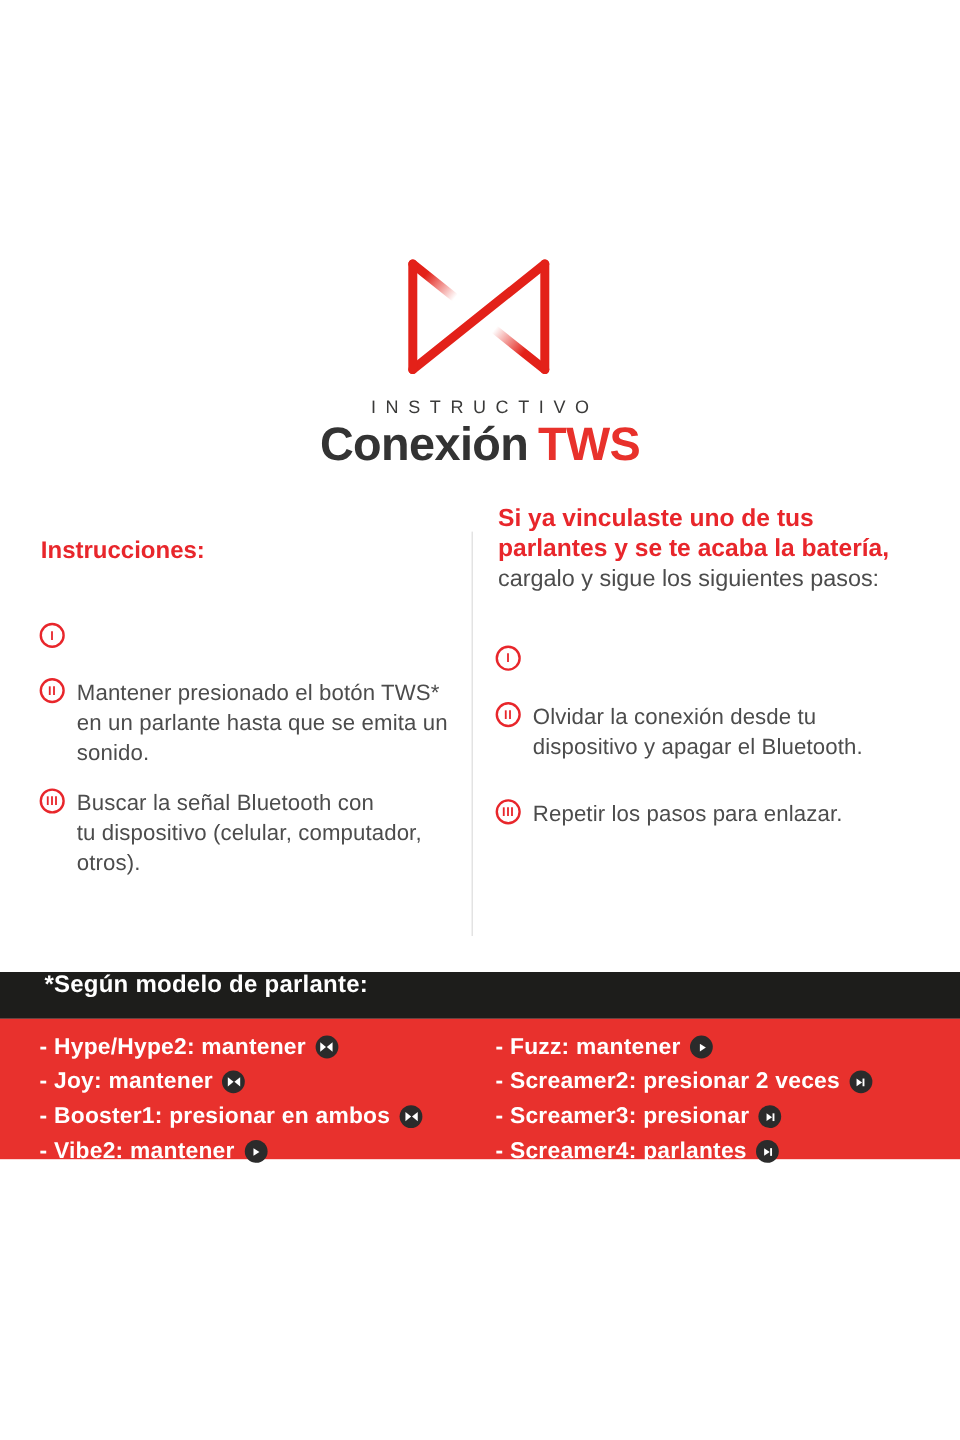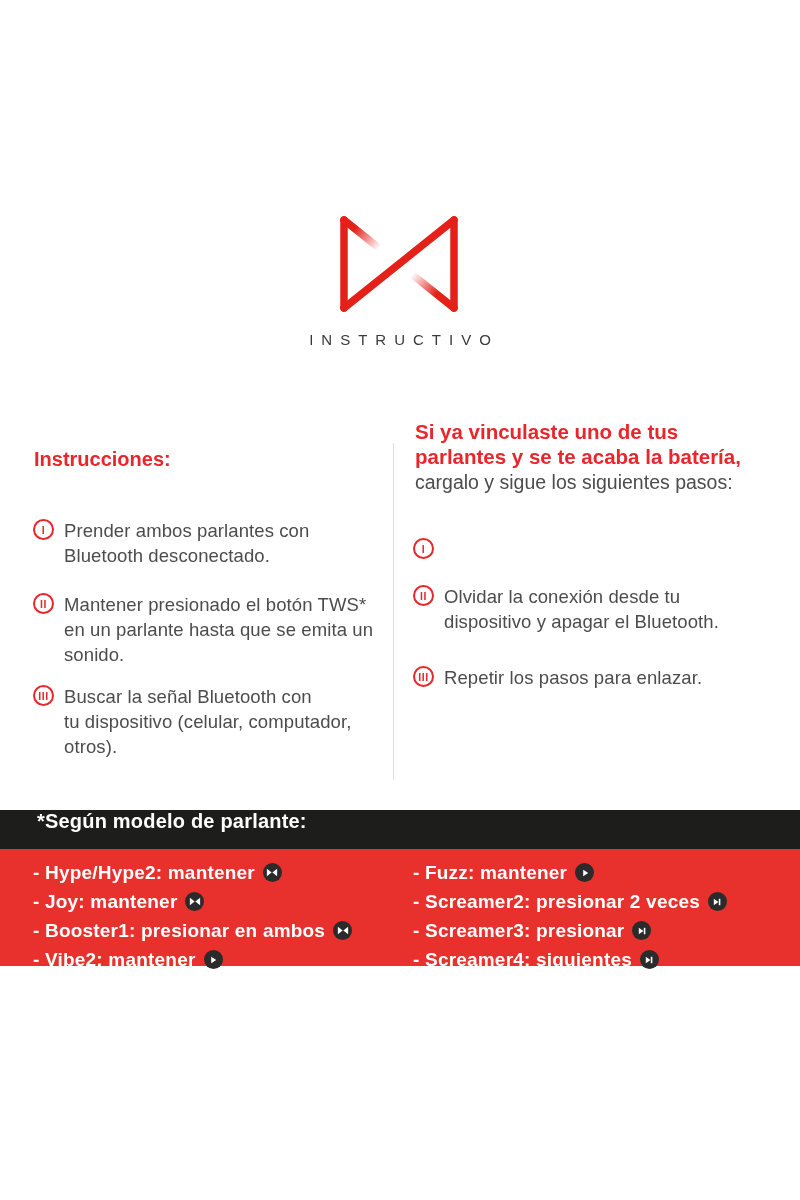--- a/index.html
+++ b/index.html
@@ -85,27 +85,28 @@
         <stop offset="1" stop-color="#e32119"></stop>
       </linearGradient>
     </defs>
     <line x1="7" y1="6" x2="117" y2="94" stroke="url(#fadeDiag)" stroke-width="7.5" stroke-linecap="round"></line>
     <line x1="7" y1="94" x2="117" y2="6" stroke="#e32119" stroke-width="7.5" stroke-linecap="round"></line>
     <line x1="7" y1="6" x2="7" y2="94" stroke="#e32119" stroke-width="7.5" stroke-linecap="round"></line>
     <line x1="117" y1="6" x2="117" y2="94" stroke="#e32119" stroke-width="7.5" stroke-linecap="round"></line>
   </svg>
 
   <div class="eyebrow">INSTRUCTIVO</div>
+  <div class="title">
+    <span>Conexión</span><span class="accent">TWS</span>
+  </div>
 
   <div class="col-heading-left">Instrucciones:</div>
   <div class="steps steps-left">
     <div class="step step-1">
       <span class="numeral">I</span>
-      <span class="step-text">Prender ambos parlantes con
-Bluetooth desconectado.</span>
     </div>
     <div class="step step-2">
       <span class="numeral">II</span>
       <span class="step-text">Mantener presionado el botón TWS*
 en un parlante hasta que se emita un
 sonido.</span>
     </div>
     <div class="step step-3">
       <span class="numeral">III</span>
       <span class="step-text">Buscar la señal Bluetooth con
@@ -200,21 +201,21 @@
       <div class="model-row">
         <span class="model-label">- Screamer3: presionar</span>
         <span class="icon-circle">
           <svg width="10" height="10" viewBox="0 0 14 14">
               <polygon points="2.5,2.5 9,7 2.5,11.5" fill="#fff"></polygon>
               <rect x="9.5" y="2.5" width="2.2" height="9" fill="#fff"></rect>
             </svg>
         </span>
       </div>
       <div class="model-row">
-        <span class="model-label">- Screamer4: siguientes</span>
+        <span class="model-label">- Screamer4: parlantes</span>
         <span class="icon-circle">
           <svg width="10" height="10" viewBox="0 0 14 14">
               <polygon points="2.5,2.5 9,7 2.5,11.5" fill="#fff"></polygon>
               <rect x="9.5" y="2.5" width="2.2" height="9" fill="#fff"></rect>
             </svg>
         </span>
       </div>
     </div>
   </div>
 

